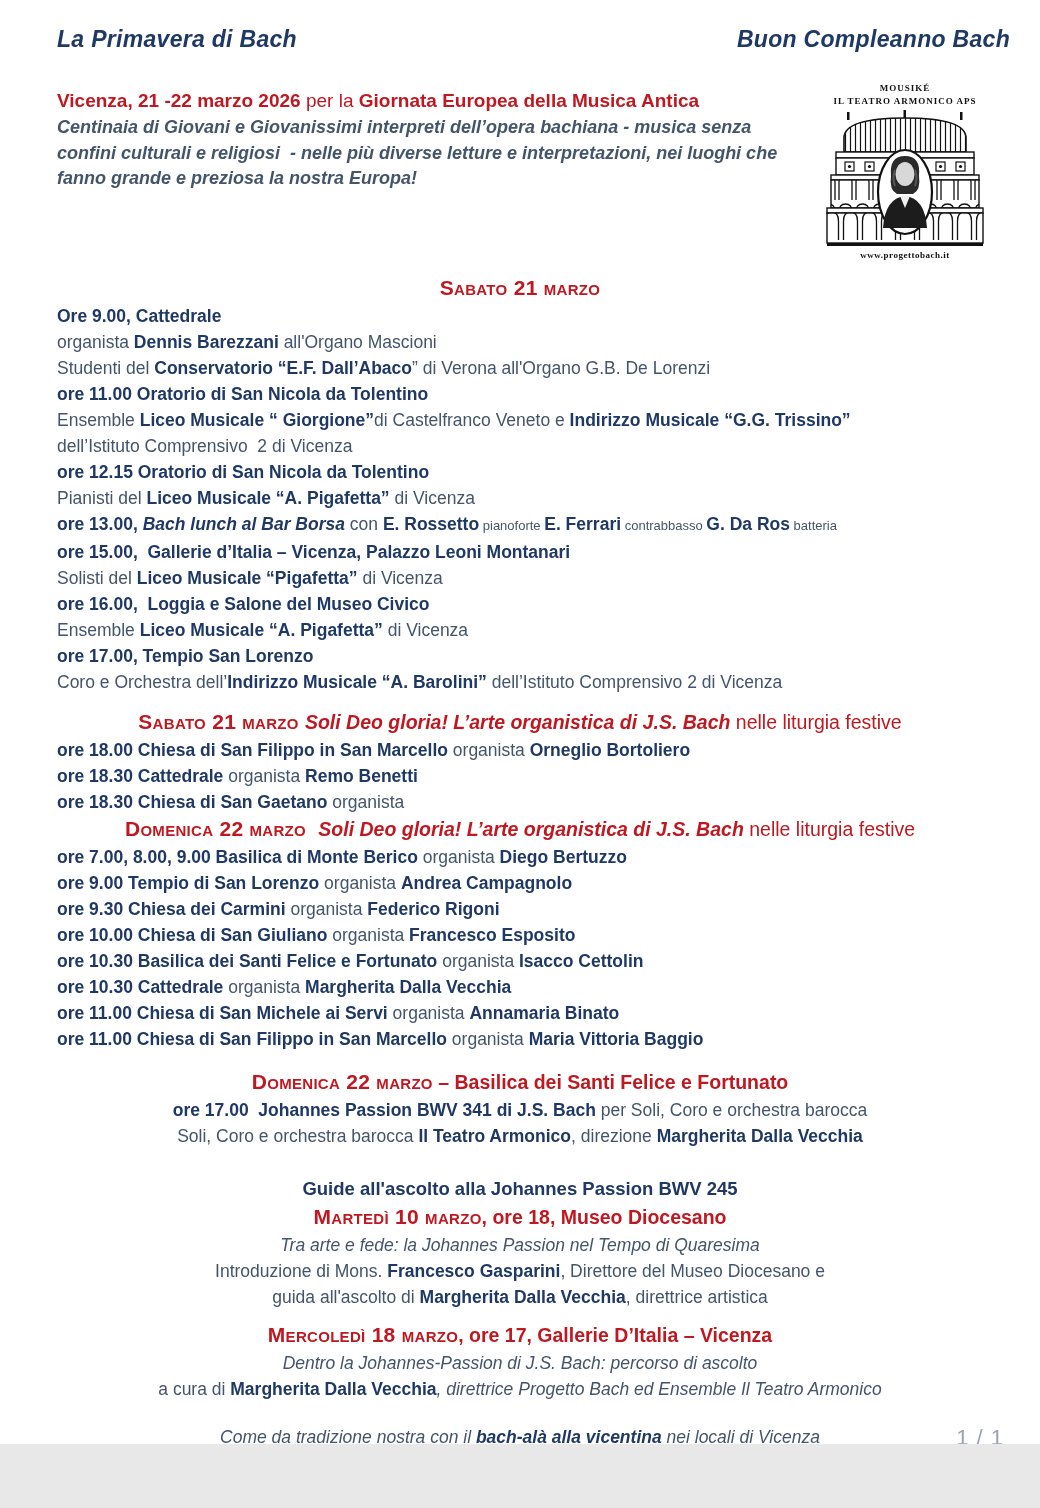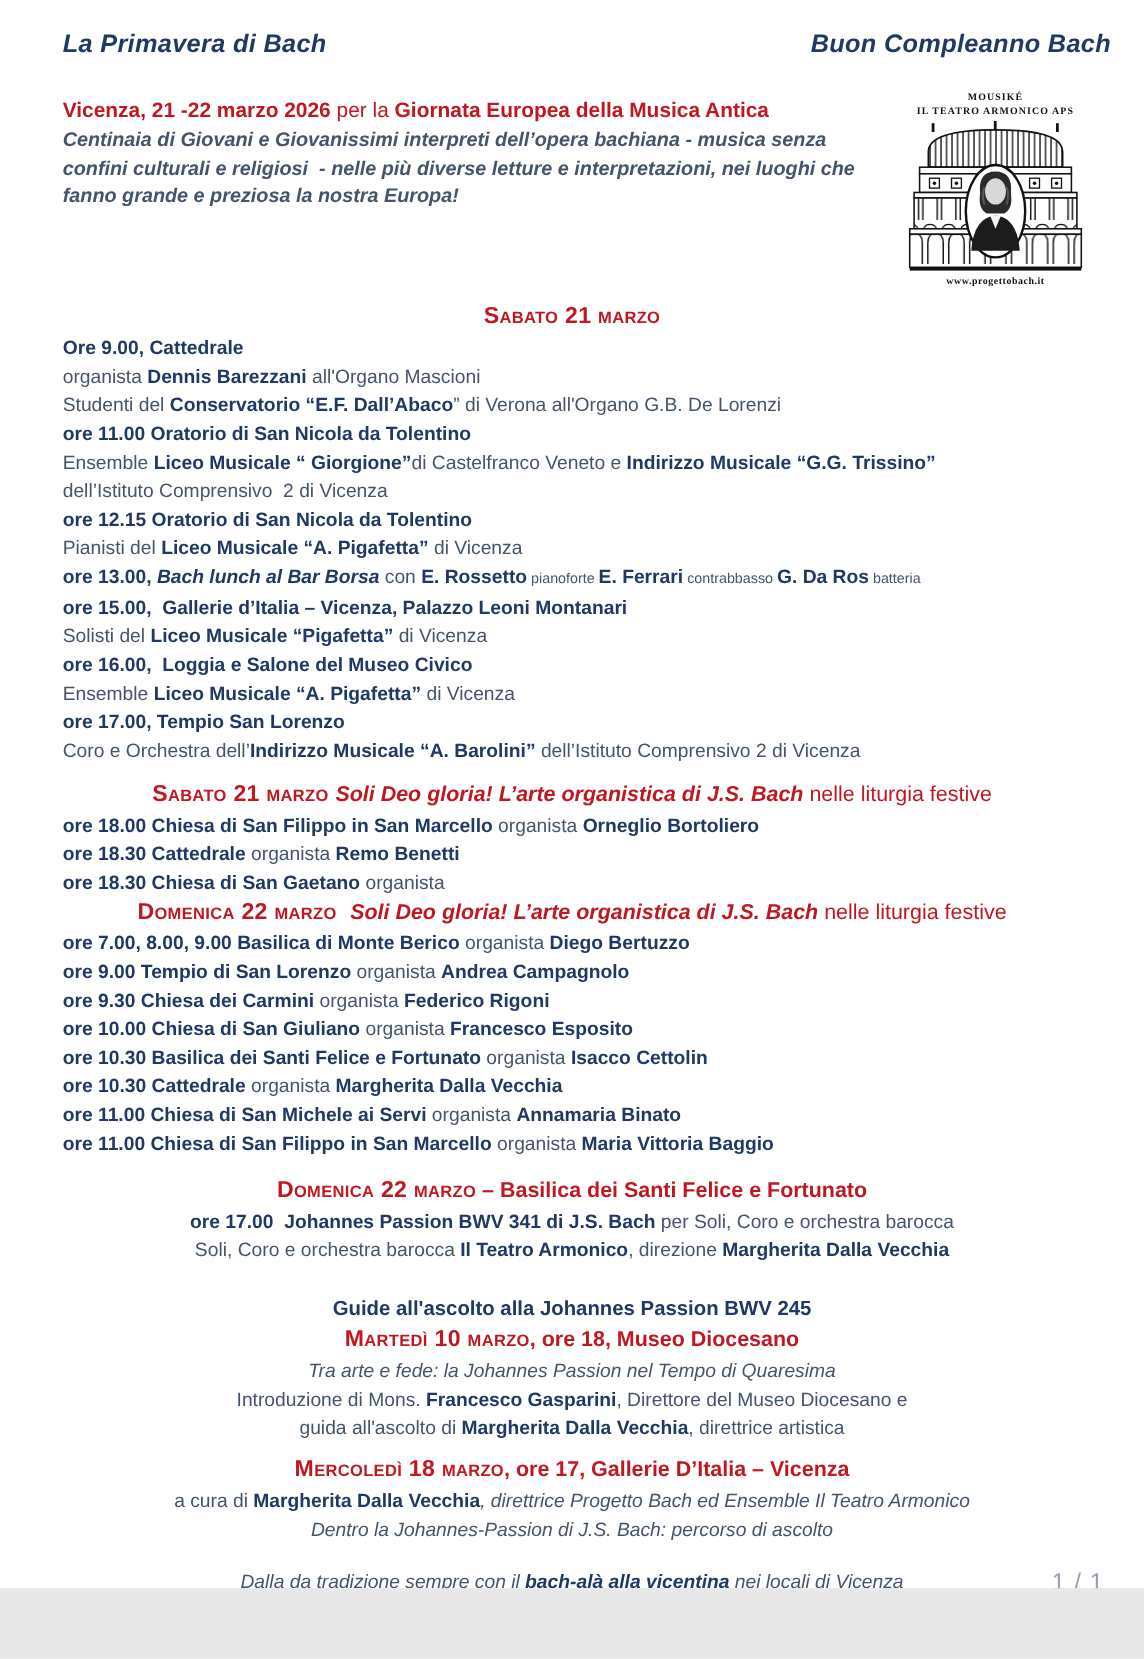--- a/index.html
+++ b/index.html
@@ -201,23 +201,23 @@
         <div class="sec-heading align-center"><span class="seg s-b">Guide all'ascolto alla Johannes Passion BWV 245</span></div>
       </section>
       <section class="sec sec-martedi-10-marzo">
         <div class="sec-heading align-center"><span class="seg s-rsc">Martedì 10 marzo</span><span class="seg s-rb">, ore 18, Museo Diocesano</span></div>
         <div class="line align-center"><span class="seg s-i">Tra arte e fede: la Johannes Passion nel Tempo di Quaresima</span></div>
         <div class="line align-center"><span class="seg s-r">Introduzione di Mons. </span><span class="seg s-b">Francesco Gasparini</span><span class="seg s-r">, Direttore del Museo Diocesano e</span></div>
         <div class="line align-center"><span class="seg s-r">guida all'ascolto di </span><span class="seg s-b">Margherita Dalla Vecchia</span><span class="seg s-r">, direttrice artistica</span></div>
       </section>
       <section class="sec sec-mercoledi-18-marzo">
         <div class="sec-heading align-center"><span class="seg s-rsc">Mercoledì 18 marzo</span><span class="seg s-rb">, ore 17, Gallerie D’Italia – Vicenza</span></div>
+        <div class="line align-center"><span class="seg s-i">Dentro la Johannes-Passion di J.S. Bach: percorso di ascolto</span></div>
         <div class="line align-center"><span class="seg s-r">a cura di </span><span class="seg s-b">Margherita Dalla Vecchia</span><span class="seg s-i">, direttrice </span><span class="seg s-i">Progetto Bach ed Ensemble Il Teatro Armonico</span></div>
-        <div class="line align-center"><span class="seg s-i">Dentro la Johannes-Passion di J.S. Bach: percorso di ascolto</span></div>
       </section>
       <section class="sec sec-bach-ala">
-        <div class="line align-center"><span class="seg s-i">Dalla da tradizione sempre con il </span><span class="seg s-bi">bach-alà alla vicentina</span><span class="seg s-i"> nei locali di Vicenza</span></div>
+        <div class="line align-center"><span class="seg s-i">Come da tradizione nostra con il </span><span class="seg s-bi">bach-alà alla vicentina</span><span class="seg s-i"> nei locali di Vicenza</span></div>
       </section>
     </div>
 
   <div class="page-num">1 / 1</div>
 
 </div>
 
 </body></html>

